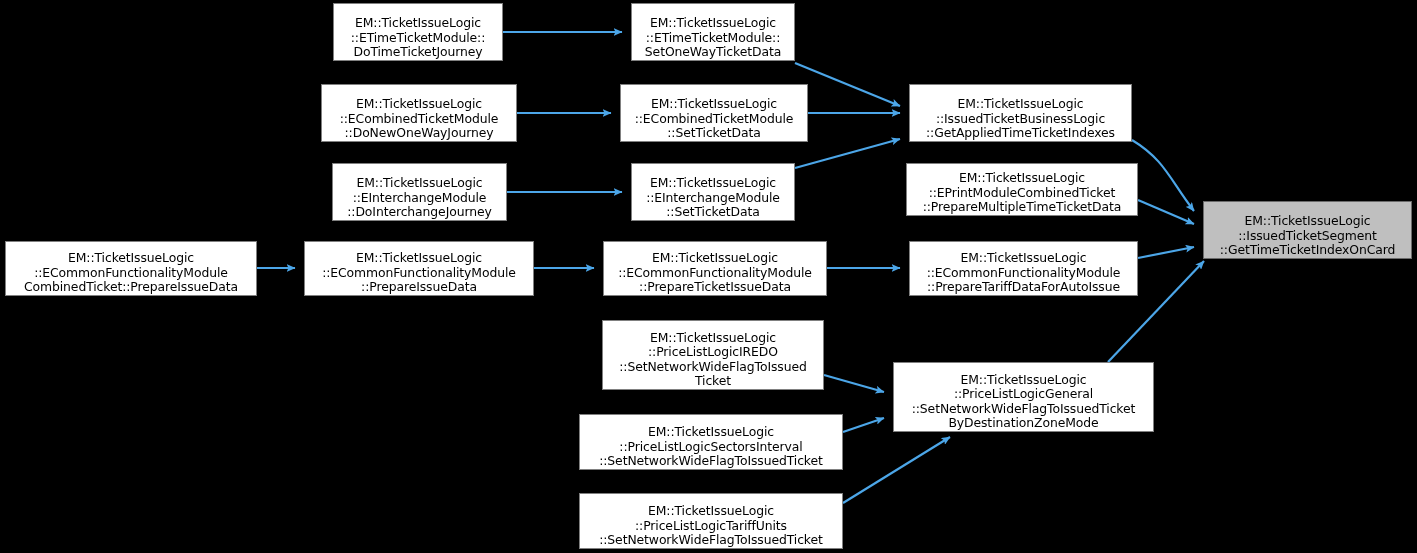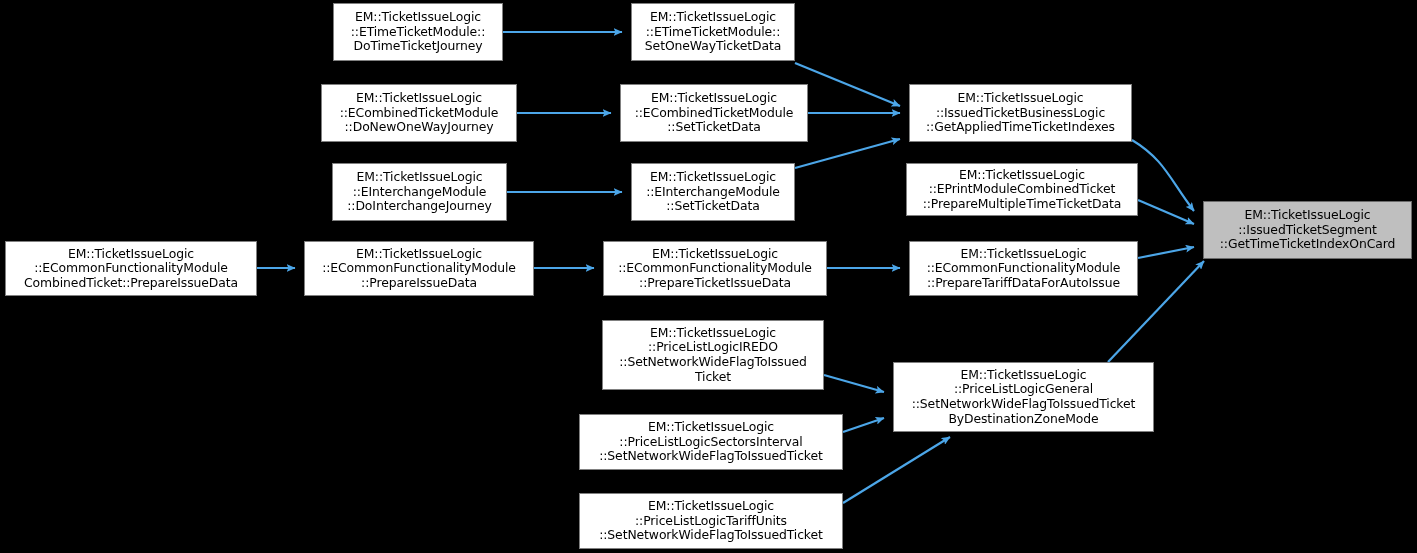--- a/index.html
+++ b/index.html
@@ -21,21 +21,21 @@
     top: 0;
     width: 1417px;
     height: 553px;
   }
   .node {
     position: absolute;
     box-sizing: border-box;
     background: #ffffff;
     border: 1px solid #808080;
     display: flex;
-    align-items: center;
+    align-items: flex-end;
     justify-content: center;
     text-align: center;
     color: #000000;
     font-size: 12.4px;
     line-height: 14.6px;
     letter-spacing: -0.1px;
     white-space: pre-line;
     z-index: 2;
   }
   .node.highlight {

